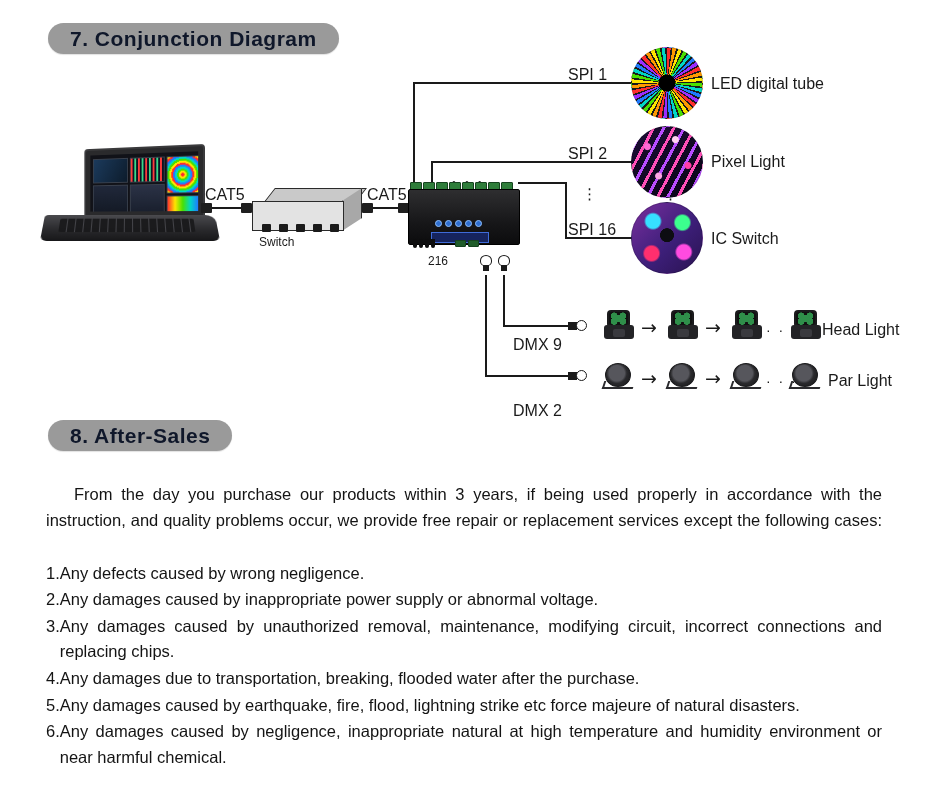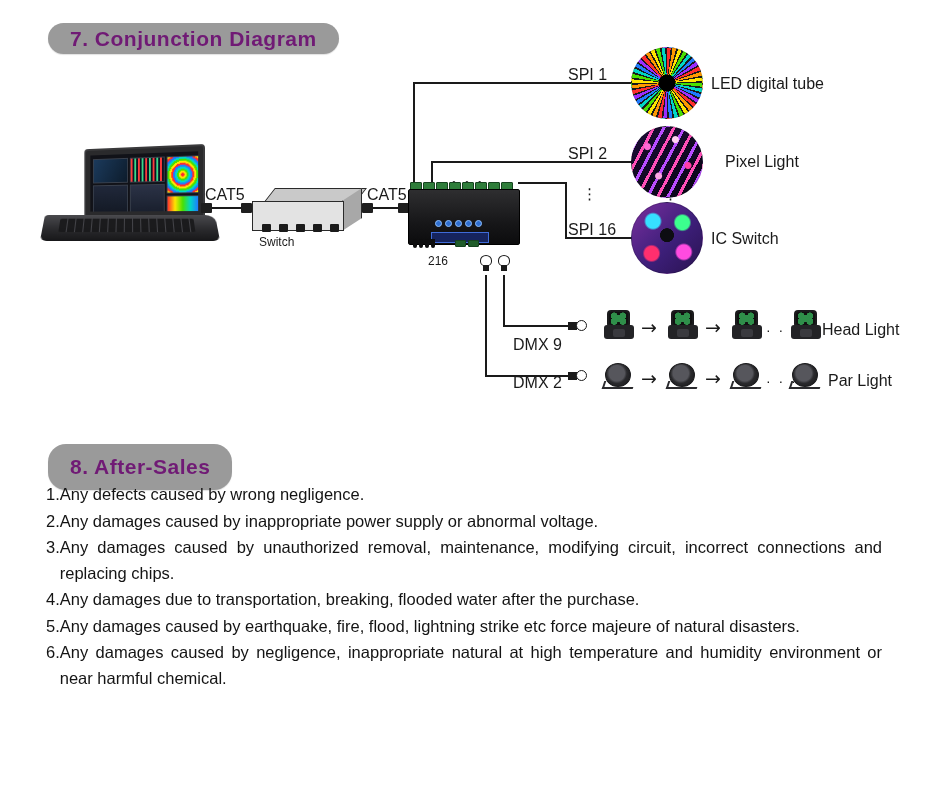--- a/index.html
+++ b/index.html
@@ -13,32 +13,32 @@
     font-family: "Liberation Sans", sans-serif;
     color: #1a1a1a;
     overflow: hidden;
   }
 
   
   .section-pill {
     position: absolute;
     background: #9a9a9a;
     border-radius: 18px;
-    color: #701a75;
+    color: #0f172a;
     font-weight: bold;
     letter-spacing: .5px;
     display: flex;
     align-items: center;
     padding: 0 22px;
     font-size: 21px;
     white-space: nowrap;
     box-shadow: 0 1px 1px rgba(0,0,0,.12);
   }
   #pill-conjunction { left: 48px; top: 23px; height: 31px; }
-  #pill-aftersales  { left: 48px; top: 444px; height: 46px; }
+  #pill-aftersales  { left: 48px; top: 420px; height: 31px; }
 
   
   #diagram {
     position: absolute;
     left: 0; top: 58px;
     width: 926px; height: 380px;
   }
   #wires { position: absolute; left: 0; top: 0; }
 
   .dlabel {
@@ -366,21 +366,21 @@
   <div class="dlabel" style="left:568px; top:87px;">SPI 2</div>
   <div class="dlabel" style="left:568px; top:163px;">SPI 16</div>
 
   <div class="vdots" style="left:582px; top:132px;">⋮</div>
   <div class="vdots" style="left:663px; top:132px;">⋮</div>
 
   <div class="thumb thumb-tube" style="left:631px; top:-11px;"></div>
   <div class="dlabel" style="left:711px; top:17px;">LED digital tube</div>
 
   <div class="thumb thumb-pixel" style="left:631px; top:68px;"></div>
-  <div class="dlabel" style="left:711px; top:95px;margin-left:14px;">Pixel Light</div>
+  <div class="dlabel" style="left:711px; top:95px;">Pixel Light</div>
 
   <div class="thumb thumb-ic" style="left:631px; top:144px;"></div>
   <div class="dlabel" style="left:711px; top:172px;">IC Switch</div>
 
   <div class="xlr-plug" style="left:568px; top:262px;">
     <div class="body"></div>
       <div class="cap"></div>
   </div>
   <div class="dlabel" style="left:513px; top:278px;">DMX 9</div>
 
@@ -406,21 +406,21 @@
     <div class="head-top"></div>
       <div class="head-leds"></div>
       <div class="head-base"></div>
   </div>
   <div class="dlabel" style="left:822px; top:263px;">Head Light</div>
 
   <div class="xlr-plug" style="left:568px; top:312px;">
     <div class="body"></div>
       <div class="cap"></div>
   </div>
-  <div class="dlabel" style="left:513px; top:316px;text-align:center;">DMX 2</div>
+  <div class="dlabel" style="left:513px; top:344px;text-align:center;">DMX 2</div>
 
   <div class="fixture" style="left:602px; top:303px;">
     <div class="par-can"></div>
       <div class="par-yoke"></div>
   </div>
   <div class="arrow" style="left:641px; top:313px;">→</div>
   <div class="fixture" style="left:666px; top:303px;">
     <div class="par-can"></div>
       <div class="par-yoke"></div>
   </div>
@@ -433,20 +433,21 @@
   <div class="fixture" style="left:789px; top:303px;">
     <div class="par-can"></div>
       <div class="par-yoke"></div>
   </div>
   <div class="dlabel" style="left:828px; top:314px;">Par Light</div>
 </div>
 
 <div class="section-pill" id="pill-aftersales">8. After-Sales</div>
 
 <div id="aftersales">
+  <p class="para">From the day you purchase our products within 3 years, if being used properly in accordance with the instruction, and quality problems occur, we provide free repair or replacement services except the following cases:</p>
 
   <div class="num-item nojust">
     <span class="num">1.</span>
     <span class="txt">Any defects caused by wrong negligence.</span>
   </div>
   <div class="num-item nojust">
     <span class="num">2.</span>
     <span class="txt">Any damages caused by inappropriate power supply or abnormal voltage.</span>
   </div>
   <div class="num-item">

